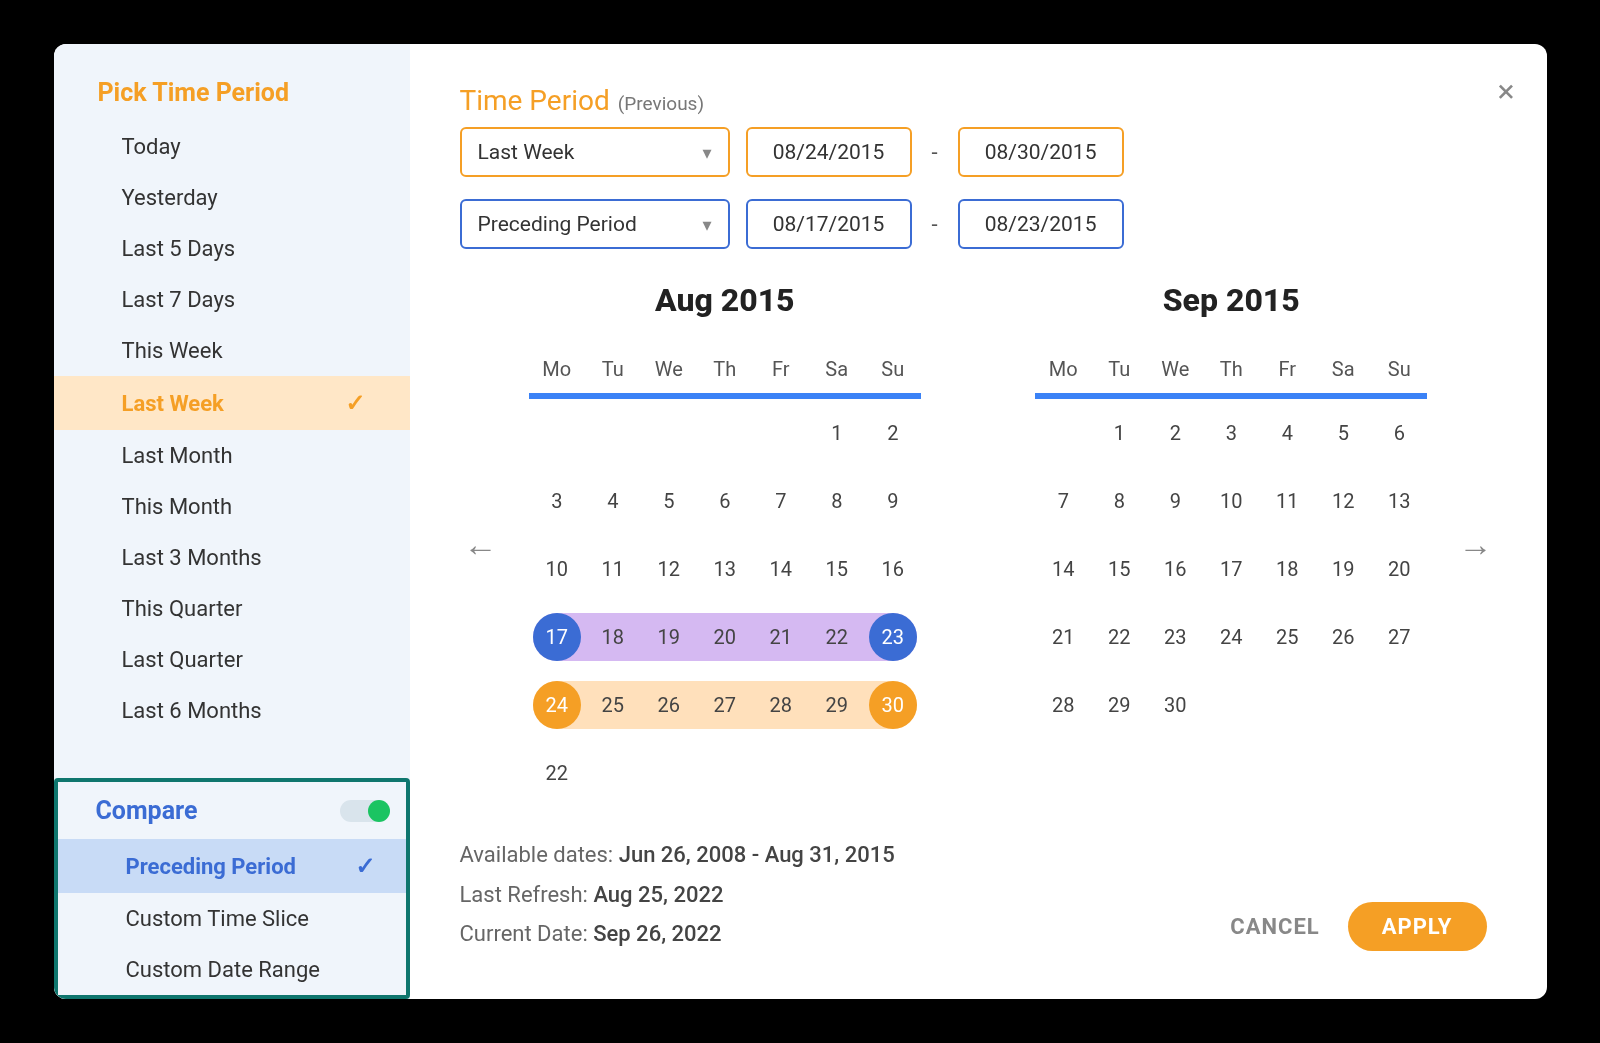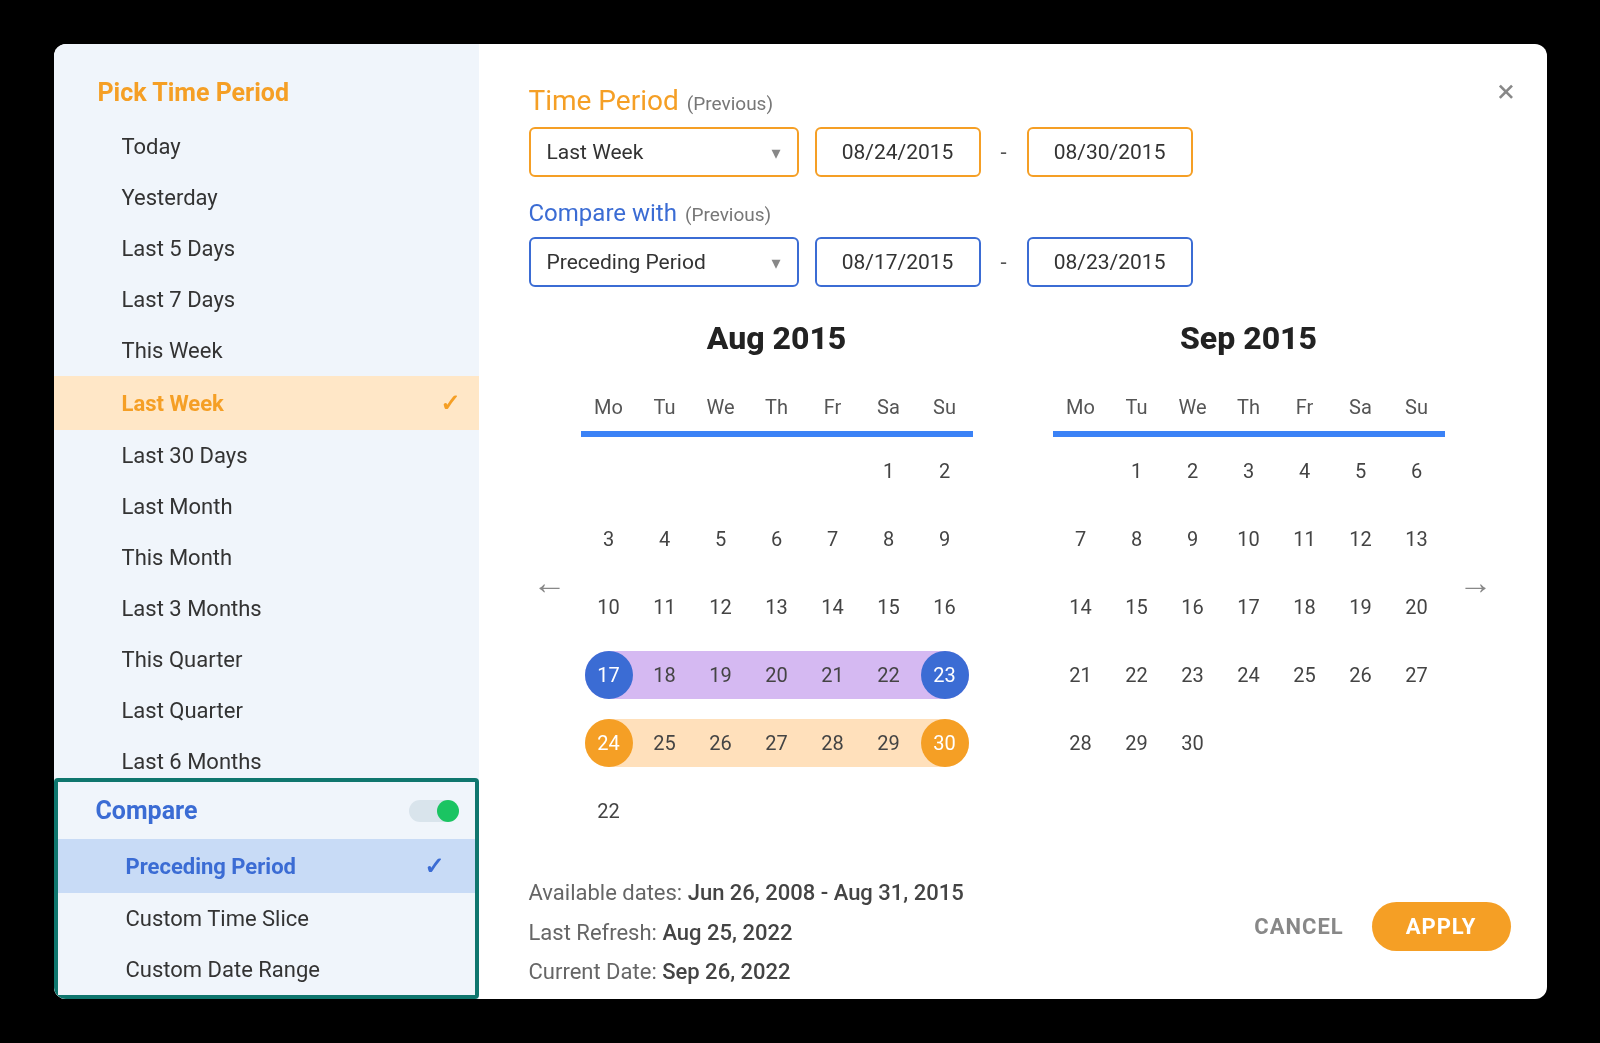--- a/index.html
+++ b/index.html
@@ -24,38 +24,38 @@
   .close-x {
     position: absolute;
     top: 28px;
     right: 32px;
     font-size: 32px;
     color: #888;
     cursor: pointer;
   }
   
   .sidebar {
-    width: 425px;
+    width: 356px;
     background: #f0f5fb;
     display: flex;
     flex-direction: column;
   }
   .side-head {
     color: #f59f25;
     font-weight: 700;
     font-size: 25px;
     padding: 34px 18px 14px 44px;
   }
   .preset-list {
     flex: none;
     overflow: hidden;
     height: 648px;
   }
   .preset-item {
-    padding: 13px 18px 13px 68px;
+    padding: 13px 44px 13px 68px;
     font-size: 22px;
     color: #333;
     cursor: pointer;
     display: flex;
     align-items: center;
     justify-content: space-between;
   }
   .preset-item.selected {
     background: #ffe7c7;
     color: #f59f25;
@@ -187,21 +187,21 @@
   .day.orange-cap { background:#f59f25; color:#fff; border-radius:50%;}
   
   .meta {
     margin-top: 28px;
     font-size:22px; color:#666;
     line-height:1.8;
   }
   .meta b { color:#444; font-weight:500;}
   .actions {
     position:absolute;
-    right:36px; bottom:48px;
+    right:60px; bottom:48px;
     display:flex; gap:28px; align-items:center;
   }
   .btn-cancel { color:#888; font-size:22px; font-weight:700; cursor:pointer; letter-spacing:1px;}
   .btn-apply {
     background:#f59f25; color:#fff;
     font-size:22px; font-weight:700;
     padding:12px 34px; border-radius:26px;
     cursor:pointer; letter-spacing:1px;
   }
 </style>
@@ -226,23 +226,20 @@
         </div>
         <div class="preset-item">
           <span>Last 7 Days</span>
         </div>
         <div class="preset-item">
           <span>This Week</span>
         </div>
         <div class="preset-item selected">
           <span>Last Week</span>
           <span class="check">✓</span>
-        </div>
-        <div class="preset-item">
-          <span>Last 30 Days</span>
         </div>
         <div class="preset-item">
           <span>Last Month</span>
         </div>
         <div class="preset-item">
           <span>This Month</span>
         </div>
         <div class="preset-item">
           <span>Last 3 Months</span>
         </div>
@@ -288,24 +285,20 @@
     <div class="row-inputs">
       <div class="sel orange-border">
         <span>Last Week</span>
         <span class="chev">▾</span>
       </div>
       <div class="dinput orange-border">08/24/2015</div>
       <span class="dash">-</span>
       <div class="dinput orange-border">08/30/2015</div>
     </div>
 
-    <div class="row-label blue">
-      <span>Compare with</span>
-      <span>(Previous)</span>
-    </div>
     <div class="row-inputs">
       <div class="sel blue-border">
         <span>Preceding Period</span>
         <span class="chev">▾</span>
       </div>
       <div class="dinput blue-border">08/17/2015</div>
       <span class="dash">-</span>
       <div class="dinput blue-border">08/23/2015</div>
     </div>
 

